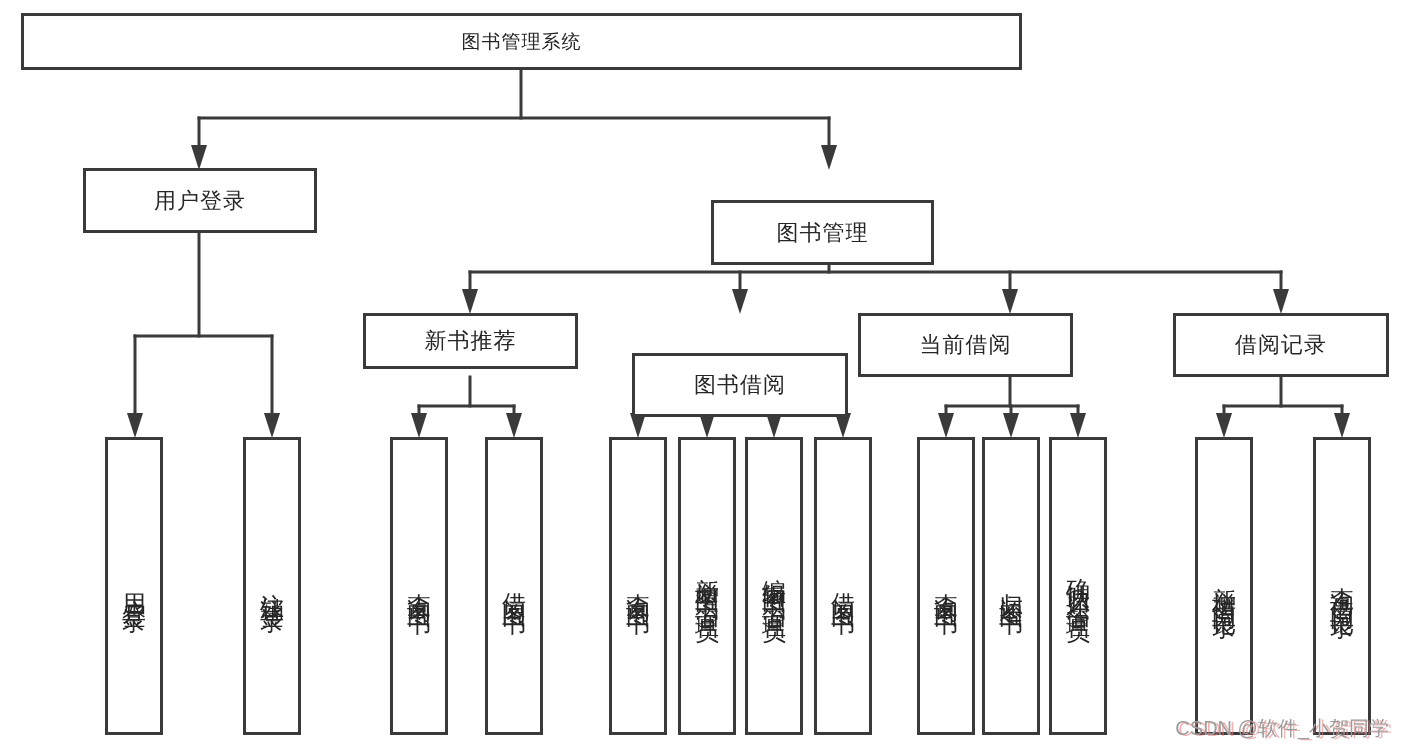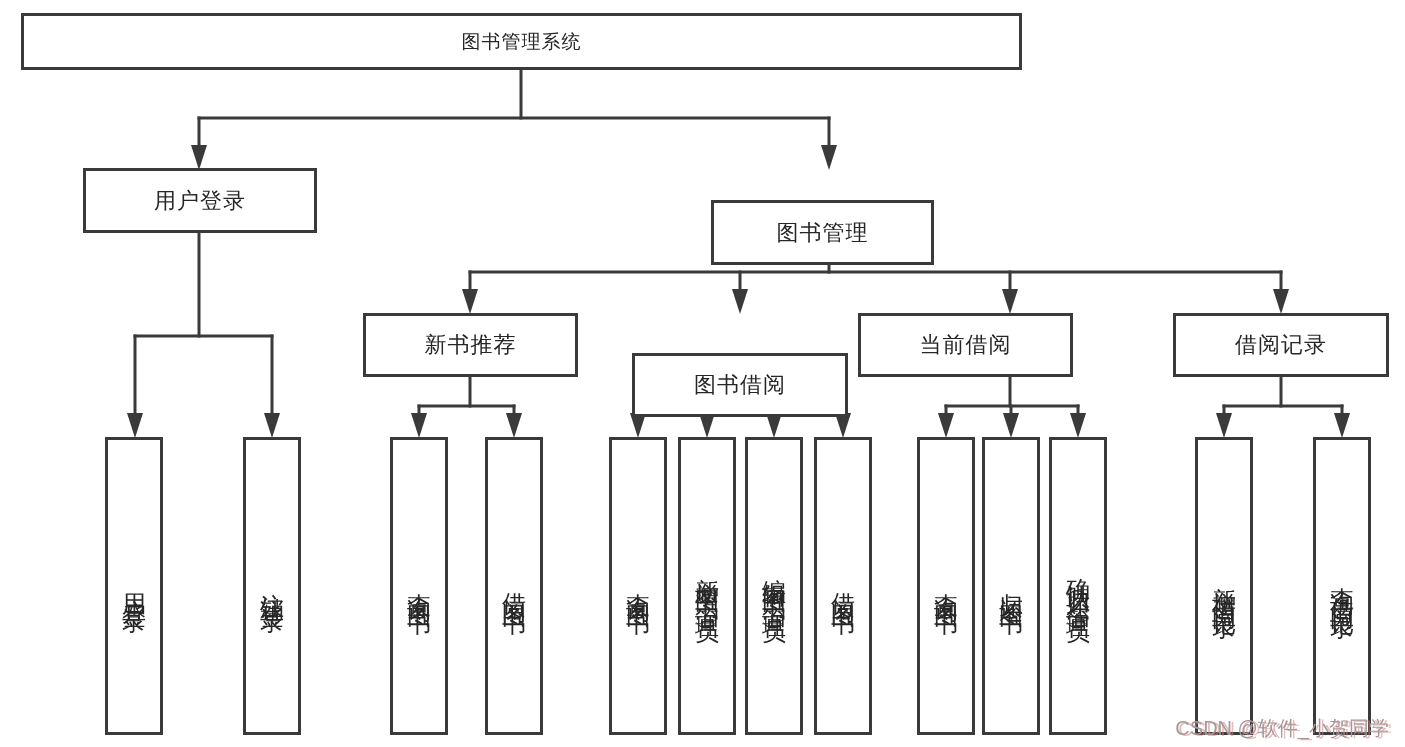--- a/index.html
+++ b/index.html
@@ -124,21 +124,21 @@
     <span class="lbl">图书管理系统</span>
   </div>
 
   <div class="box h-box" style="left:83px;top:168px;width:234px;height:65px;">
     <span class="lbl">用户登录</span>
   </div>
   <div class="box h-box" style="left:711px;top:168px;width:223px;height:65px;margin-top:32px;">
     <span class="lbl">图书管理</span>
   </div>
 
-  <div class="box h-box" style="left:363px;top:313px;width:215px;height:64px;text-align:right;">
+  <div class="box h-box" style="left:363px;top:313px;width:215px;height:56px;text-align:right;">
     <span class="lbl">新书推荐</span>
   </div>
   <div class="box h-box" style="left:632px;top:313px;width:216px;height:64px;margin-top:40px;">
     <span class="lbl">图书借阅</span>
   </div>
   <div class="box h-box" style="left:858px;top:313px;width:215px;height:64px;">
     <span class="lbl">当前借阅</span>
   </div>
   <div class="box h-box" style="left:1173px;top:313px;width:216px;height:64px;">
     <span class="lbl">借阅记录</span>

